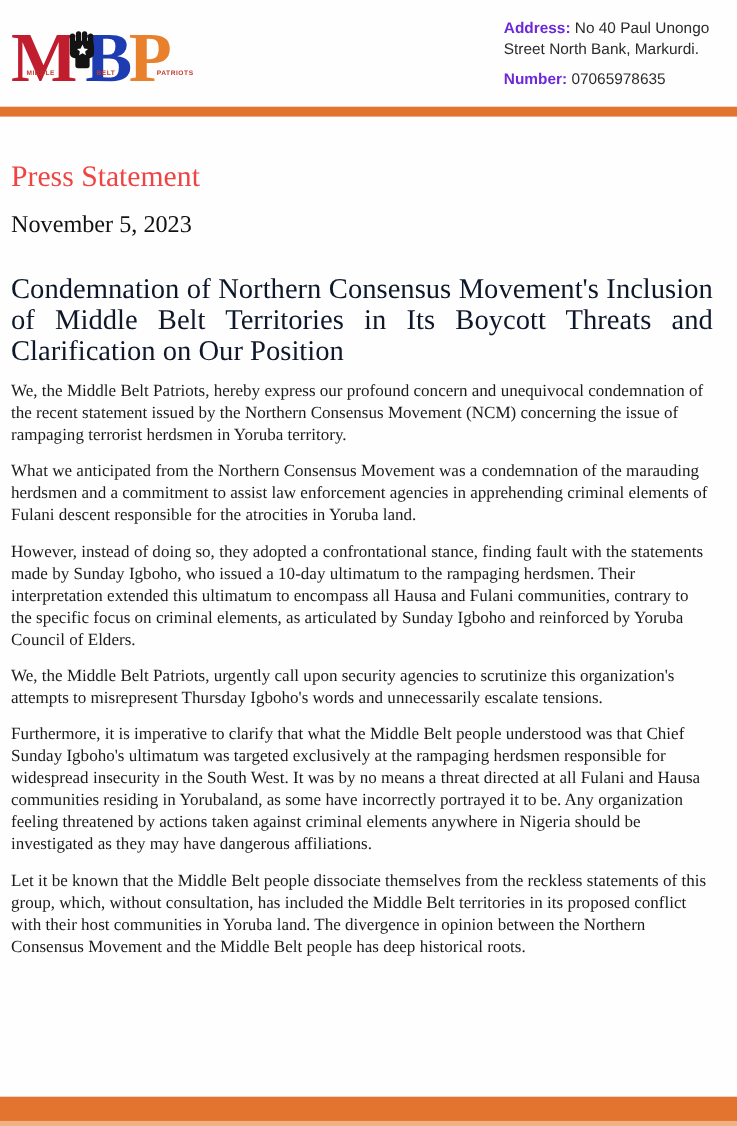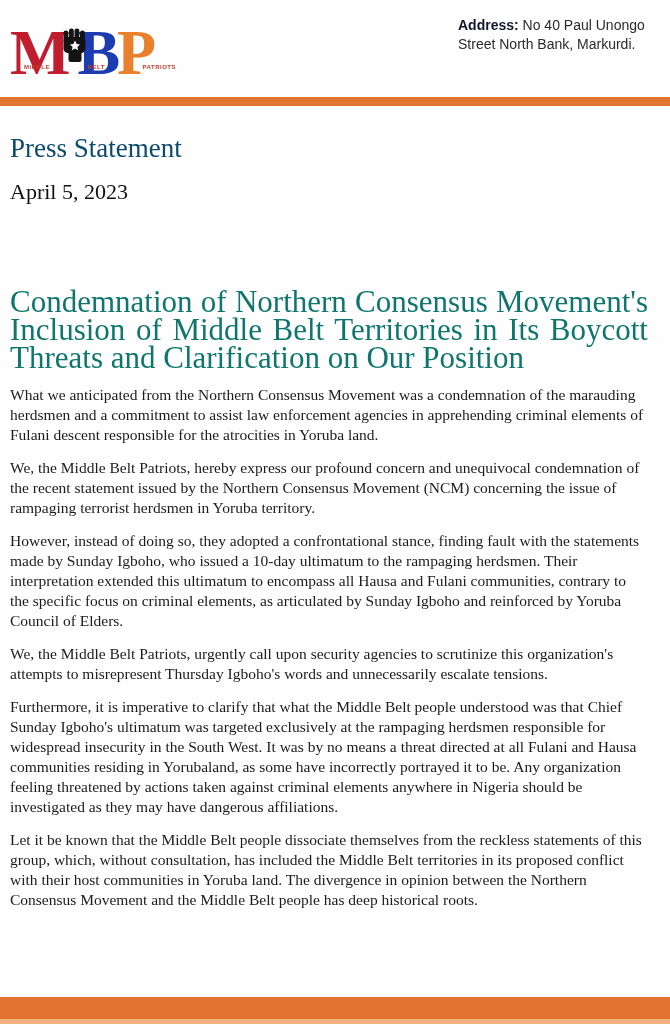--- a/index.html
+++ b/index.html
@@ -60,21 +60,21 @@
     position: absolute;
     right: 14px;
     top: 16px;
     width: 198px;
     font-family: "Liberation Sans", sans-serif;
     font-size: 14px;
     line-height: 19px;
     color: #2b2b2b;
   }
   .contact p.number-line { margin-top: 8px; }
-  .contact b { color: #0f172a; }
+  .contact b { color: #6d28d9; }
   
   .rule-top {
     position: absolute;
     left: 0; top: 97px;
     width: 100%; height: 9px;
     background: #e2742f;
   }
   .rule-bottom {
     position: absolute;
     left: 0; bottom: 0;
@@ -85,36 +85,36 @@
     border-bottom: 5px solid #f0b183;
   }
   
   .doc {
     position: absolute;
     left: 0; top: 106px;
     width: 100%;
     padding: 0 22px 0 10px;
   }
   .doc-heading {
-    margin-top: 27px;
+    margin-top: 39px;
     font-size: 27px;
     font-weight: normal;
-    color: #0c4a6e;
+    color: #ef4444;
   }
   .doc-date {
     margin-top: 15px;
     font-size: 22px;
     color: #111;
   }
   .doc-title {
-    margin-top: 83px;
-    font-size: 31px;
+    margin-top: 32px;
+    font-size: 26px;
     font-weight: normal;
     line-height: 28px;
-    color: #0f766e;
+    color: #0f172a;
     text-align: justify;
     text-align-last: left;
   }
   .doc-paragraph {
     margin-top: 13px;
     font-size: 15.5px;
     line-height: 20px;
     color: #1b1b1b;
   }
   .doc-paragraph:first-of-type { margin-top: 21px; }
@@ -145,32 +145,33 @@
       <span class="letter letter-p">P</span>
       <div class="subwords">
         <span>MIDDLE</span>
         <span>BELT</span>
         <span>PATRIOTS</span>
       </div>
     </div>
 
     <div class="contact">
       <p class="address-line"><b>Address:</b> <span>No 40 Paul Unongo Street North Bank, Markurdi.</span></p>
+      <p class="number-line"><b>Number:</b> <span>07065978635</span></p>
     </div>
 
   </header>
 
   <div class="rule-top"></div>
 
   <main class="doc">
     <h1 class="doc-heading">Press Statement</h1>
-    <p class="doc-date">April 5, 2023</p>
+    <p class="doc-date">November 5, 2023</p>
     <h2 class="doc-title">Condemnation of Northern Consensus Movement's Inclusion of Middle Belt Territories in Its Boycott Threats and Clarification on Our Position</h2>
+    <p class="doc-paragraph">We, the Middle Belt Patriots, hereby express our profound concern and unequivocal condemnation of the recent statement issued by the Northern Consensus Movement (NCM) concerning the issue of rampaging terrorist herdsmen in Yoruba territory.</p>
     <p class="doc-paragraph">What we anticipated from the Northern Consensus Movement was a condemnation of the marauding herdsmen and a commitment to assist law enforcement agencies in apprehending criminal elements of Fulani descent responsible for the atrocities in Yoruba land.</p>
-    <p class="doc-paragraph">We, the Middle Belt Patriots, hereby express our profound concern and unequivocal condemnation of the recent statement issued by the Northern Consensus Movement (NCM) concerning the issue of rampaging terrorist herdsmen in Yoruba territory.</p>
     <p class="doc-paragraph">However, instead of doing so, they adopted a confrontational stance, finding fault with the statements made by Sunday Igboho, who issued a 10-day ultimatum to the rampaging herdsmen. Their interpretation extended this ultimatum to encompass all Hausa and Fulani communities, contrary to the specific focus on criminal elements, as articulated by Sunday Igboho and reinforced by Yoruba Council of Elders.</p>
     <p class="doc-paragraph">We, the Middle Belt Patriots, urgently call upon security agencies to scrutinize this organization's attempts to misrepresent Thursday Igboho's words and unnecessarily escalate tensions.</p>
     <p class="doc-paragraph">Furthermore, it is imperative to clarify that what the Middle Belt people understood was that Chief Sunday Igboho's ultimatum was targeted exclusively at the rampaging herdsmen responsible for widespread insecurity in the South West. It was by no means a threat directed at all Fulani and Hausa communities residing in Yorubaland, as some have incorrectly portrayed it to be. Any organization feeling threatened by actions taken against criminal elements anywhere in Nigeria should be investigated as they may have dangerous affiliations.</p>
     <p class="doc-paragraph">Let it be known that the Middle Belt people dissociate themselves from the reckless statements of this group, which, without consultation, has included the Middle Belt territories in its proposed conflict with their host communities in Yoruba land. The divergence in opinion between the Northern Consensus Movement and the Middle Belt people has deep historical roots.</p>
   </main>
 
   <div class="rule-bottom"></div>
 
 </div>
 

